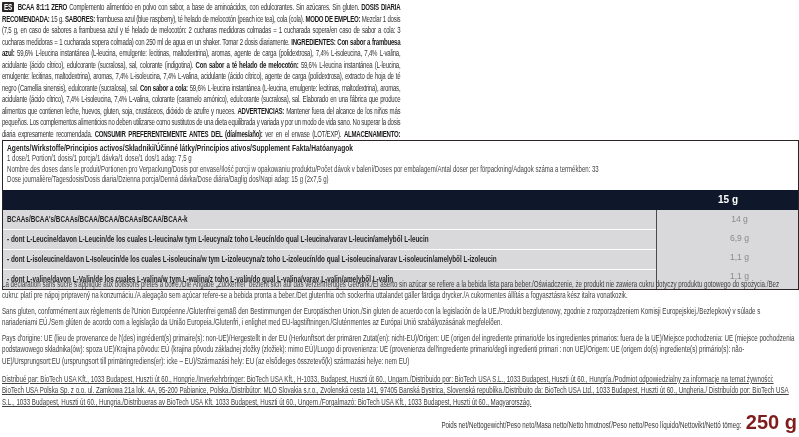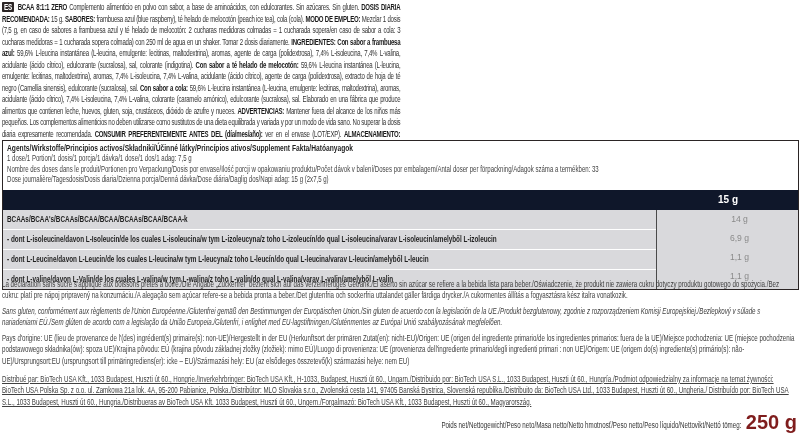--- a/index.html
+++ b/index.html
@@ -93,37 +93,37 @@
   <div class="agents-head"><span class="sx">Agents/Wirkstoffe/Principios activos/Składniki/Účinné látky/Princípios ativos/Supplement Fakta/Hatóanyagok</span></div>
   <div class="agents-line"><span class="sx">1 dose/1 Portion/1 dosis/1 porcja/1 dávka/1 dose/1 dos/1 adag: 7,5 g</span></div>
   <div class="agents-line"><span class="sx">Nombre des doses dans le produit/Portionen pro Verpackung/Dosis por envase/Ilość porcji w opakowaniu produktu/Počet dávok v balení/Doses por embalagem/Antal doser per förpackning/Adagok száma a termékben: 33</span></div>
   <div class="agents-line"><span class="sx">Dose journalière/Tagesdosis/Dosis diaria/Dzienna porcja/Denná dávka/Dose diária/Daglig dos/Napi adag: 15 g (2x7,5 g)</span></div>
   <div class="hdr-row">
     <span class="serving">15 g</span>
   </div>
   <div class="grid">
     <div class="left">
       <div class="cell sep"><span class="sx">BCAAs/BCAA's/BCAAs/BCAA/BCAA/BCAAs/BCAA/BCAA-k</span></div>
+      <div class="cell sep"><span class="sx">- dont L-Leucine/davon L-Leucin/de los cuales L-leucina/w tym L-leucyna/z toho L-leucín/do qual L-leucina/varav L-leucin/amelyből L-leucin</span></div>
       <div class="cell sep"><span class="sx">- dont L-isoleucine/davon L-Isoleucin/de los cuales L-isoleucina/w tym L-izoleucyna/z toho L-izoleucín/do qual L-isoleucina/varav L-isoleucin/amelyből L-izoleucin</span></div>
-      <div class="cell sep"><span class="sx">- dont L-Leucine/davon L-Leucin/de los cuales L-leucina/w tym L-leucyna/z toho L-leucín/do qual L-leucina/varav L-leucin/amelyből L-leucin</span></div>
       <div class="cell"><span class="sx">- dont L-valine/davon L-Valin/de los cuales L-valina/w tym L-walina/z toho L-valín/do qual L-valina/varav L-valin/amelyből L-valin</span></div>
     </div>
     <div class="right">
       <div class="cell">14 g</div>
       <div class="cell">6,9 g</div>
       <div class="cell">1,1 g</div>
       <div class="cell">1,1 g</div>
     </div>
   </div>
 </div>
 
 <div class="legal" style="top:279px;">
   <span class="inner">La déclaration sans sucre s'applique aux boissons prêtes à boire./Die Angabe „Zuckerfrei" bezieht sich auf das verzehrfertiges Getränk./El aserto sin azúcar se refiere a la bebida lista para beber./Oświadczenie, że produkt nie zawiera cukru dotyczy produktu gotowego do spożycia./Bez cukru: platí pre nápoj pripravený na konzumáciu./A alegação sem açúcar refere-se a bebida pronta a beber./Det glutenfria och sockerfria uttalandet gäller färdiga drycker./A cukormentes állítás a fogyasztásra kész italra vonatkozik.</span>
 </div>
-<div class="legal" style="top:306px;font-style:italic;">
+<div class="legal" style="top:306px;">
   <span class="inner">Sans gluten, conformément aux règlements de l'Union Européenne./Glutenfrei gemäß den Bestimmungen der Europäischen Union./Sin gluten de acuerdo con la legislación de la UE./Produkt bezglutenowy, zgodnie z rozporządzeniem Komisji Europejskiej./Bezlepkový v súlade s nariadeniami EÚ./Sem glúten de acordo com a legislação da União Europeia./Glutenfri, i enlighet med EU-lagstiftningen./Gluténmentes az Európai Unió szabályozásának megfelelően.</span>
 </div>
 <div class="legal" style="top:333px;">
   <span class="inner">Pays d'origine: UE (lieu de provenance de l'(des) ingrédient(s) primaire(s): non-UE)/Hergestellt in der EU (Herkunftsort der primären Zutat(en): nicht-EU)/Origen: UE (origen del ingrediente primario/de los ingredientes primarios: fuera de la UE)/Miejsce pochodzenia: UE (miejsce pochodzenia podstawowego składnika(ów): spoza UE)/Krajina pôvodu: EÚ (krajina pôvodu základnej zložky (zložiek): mimo EÚ)/Luogo di provenienza: UE (provenienza dell'ingrediente primario/degli ingredienti primari : non UE)/Origem: UE (origem do(s) ingrediente(s) primário(s): não-UE)/Ursprungsort:EU (ursprungsort  till primäringrediens(er): icke – EU)/Származási hely: EU (az elsődleges összetevő(k) származási helye: nem EU)</span>
 </div>
 <div class="legal" style="top:374px;text-decoration:underline;">
   <span class="inner">Distribué par: BioTech USA Kft., 1033 Budapest, Huszti út 60., Hongrie./Inverkehrbringer: BioTech USA Kft., H-1033, Budapest, Huszti út 60., Ungarn./Distribuido por: BioTech USA S.L., 1033 Budapest, Huszti út 60., Hungría./Podmiot odpowiedzialny za informacje na temat żywności: BioTech USA Polska Sp. z o.o. ul. Zamkowa 21a lok. 4A, 95-200 Pabianice, Polska./Distribútor: MLO Slovakia s.r.o., Zvolenská cesta 141, 97405 Banská Bystrica, Slovenská republika./Distribuito da: BioTech USA Ltd., 1033 Budapest, Huszti út 60., Ungheria./ Distribuído por: BioTech USA S.L., 1033 Budapest, Huszti út 60., Hungria./Distribueras av BioTech USA Kft. 1033 Budapest, Huszti út 60., Ungern./Forgalmazó: BioTech USA Kft., 1033 Budapest, Huszti út 60., Magyarország.</span>
 </div>
 
 <div class="net">

